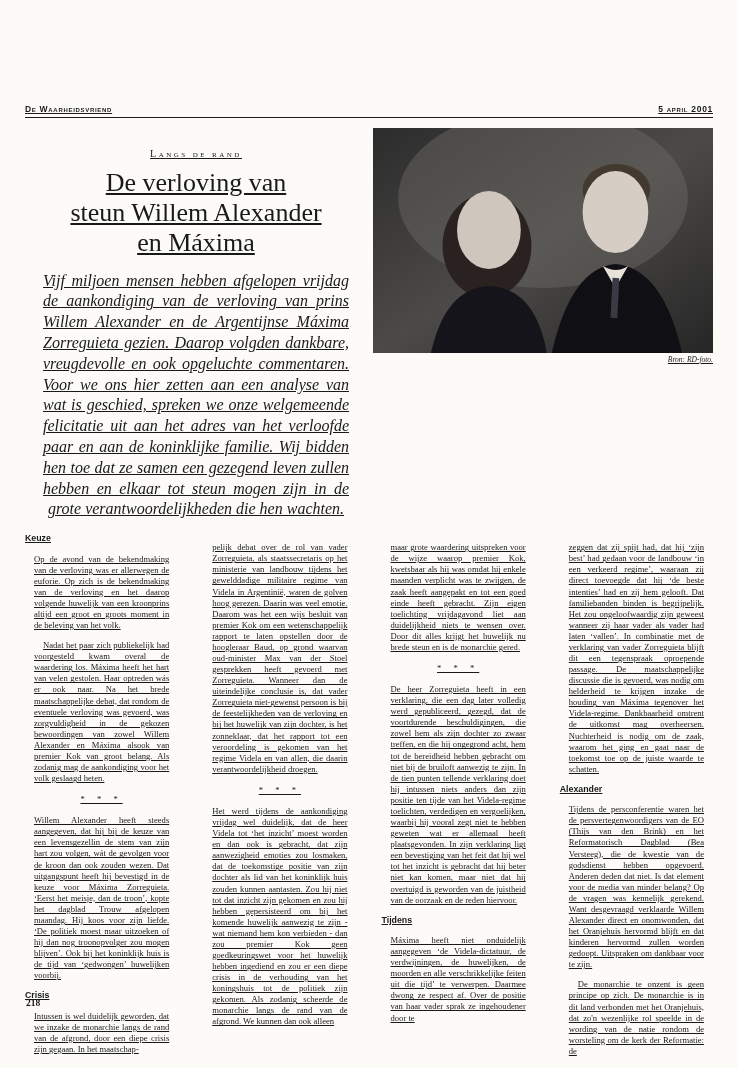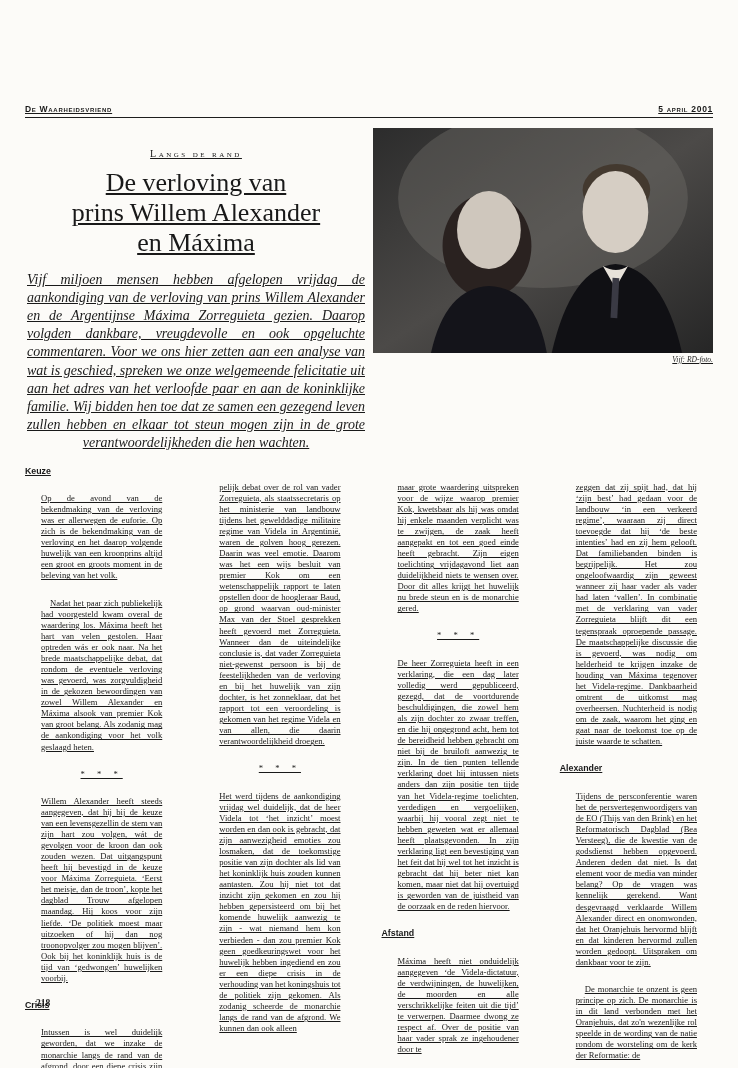--- a/index.html
+++ b/index.html
@@ -54,25 +54,25 @@
     font-size: 26px;
     font-weight: normal;
     text-align: center;
     line-height: 1.15;
     margin: 9px 0 13px 0;
     white-space: pre-line;
     font-family: "Liberation Serif", serif;
   }
   .intro {
     font-style: italic;
-    font-size: 14px;
+    font-size: 16px;
     line-height: 1.3;
     text-align: justify;
     text-align-last: center;
-    margin: 0 2px;
+    margin: 0 18px;
   }
   .photo-wrap {
     flex: 1 1 auto;
     min-width: 0;
   }
   .photo {
     width: 100%;
     height: 225px;
     background: #3a3a3a;
     overflow: hidden;
@@ -95,59 +95,59 @@
   }
   .col {
     flex: 1 1 0;
     min-width: 0;
     font-size: 8.6px;
     line-height: 1.29;
     text-align: justify;
     hyphens: auto;
     -webkit-hyphens: auto;
   }
-  .col p { margin: 16px; }
+  .col p { margin: 9px; }
   .col p + p { text-indent: 9px; }
   .subhead {
     font-family: "Liberation Sans", sans-serif;
     font-size: 8.8px;
     font-weight: bold;
     margin: 8px 0 2px 0;
   }
   .col .subhead:first-child { margin-top: 0; }
   .sep {
     text-align: center;
     letter-spacing: 5px;
     margin: 10px 0;
     font-size: 8.6px;
   }
   .page-number {
     position: absolute;
-    left: 36px;
+    left: 26px;
     top: 998px;
     font-weight: bold;
     font-size: 9.5px;
     font-family: "Liberation Serif", serif;
   }
 </style>
 </head>
 <body>
 
 <div class="page">
 
   <div class="masthead">
     <span>De Waarheidsvriend</span>
     <span>5 april 2001</span>
   </div>
 
   <div class="top-section">
     <div class="lede">
       <div class="kicker">Langs de rand</div>
       <h1 class="headline">De verloving van
-prins Willem Alexander
+steun Willem Alexander
 en Máxima</h1>
       <p class="intro">Vijf miljoen mensen hebben afgelopen vrijdag de aankondiging van de verloving van prins Willem Alexander en de Argentijnse Máxima Zorreguieta gezien. Daarop volgden dankbare, vreugdevolle en ook opgeluchte commentaren. Voor we ons hier zetten aan een analyse van wat is geschied, spreken we onze welgemeende felicitatie uit aan het adres van het verloofde paar en aan de koninklijke familie. Wij bidden hen toe dat ze samen een gezegend leven zullen hebben en elkaar tot steun mogen zijn in de grote verantwoordelijkheden die hen wachten.</p>
     </div>
 
     <div class="photo-wrap">
       <div class="photo">
         <svg viewBox="0 0 352 225" preserveAspectRatio="none" aria-hidden="true">
           <defs>
             <linearGradient id="bgGrad" x1="0" y1="0" x2="1" y2="1">
               <stop offset="0" stop-color="#2c2c2c"></stop>
@@ -162,21 +162,21 @@
           <ellipse cx="120" cy="102" rx="33" ry="39" fill="#cfc7bd"></ellipse>
           <path d="M60 225 Q75 160 120 158 Q168 160 180 225 Z" fill="#14141a"></path>
 
           <ellipse cx="252" cy="62" rx="35" ry="26" fill="#43392f"></ellipse>
           <ellipse cx="251" cy="84" rx="34" ry="41" fill="#d6cec4"></ellipse>
           <path d="M185 225 Q205 140 251 136 Q300 140 320 225 Z" fill="#101014"></path>
           <path d="M238 138 L251 160 L264 138 Q252 146 238 138 Z" fill="#e7e2da"></path>
           <rect x="248" y="150" width="7" height="40" fill="#3a3a44" transform="rotate(3 251 150)"></rect>
         </svg>
       </div>
-      <div class="caption">Vijf: RD-foto.</div>
+      <div class="caption">Bron: RD-foto.</div>
     </div>
   </div>
 
   <div class="columns" id="columns">
       <div class="col" lang="nl">
         <h3 class="subhead">Keuze</h3>
         <p>Op de avond van de bekendmaking van de verloving was er allerwegen de euforie. Op zich is de bekendmaking van de verloving en het daarop volgende huwelijk van een kroonprins altijd een groot en groots moment in de beleving van het volk.</p>
         <p>Nadat het paar zich publiekelijk had voorgesteld kwam overal de waardering los. Máxima heeft het hart van velen gestolen. Haar optreden wás er ook naar. Na het brede maatschappelijke debat, dat rondom de eventuele verloving was gevoerd, was zorgvuldigheid in de gekozen bewoordingen van zowel Willem Alexander en Máxima alsook van premier Kok van groot belang. Als zodanig mag de aankondiging voor het volk geslaagd heten.</p>
         <div class="sep">* * *</div>
         <p>Willem Alexander heeft steeds aangegeven, dat hij bij de keuze van een levensgezellin de stem van zijn hart zou volgen, wát de gevolgen voor de kroon dan ook zouden wezen. Dat uitgangspunt heeft hij bevestigd in de keuze voor Máxima Zorreguieta. ‘Eerst het meisje, dan de troon’, kopte het dagblad Trouw afgelopen maandag. Hij koos voor zijn liefde. ‘De politiek moest maar uitzoeken of hij dan nog troonopvolger zou mogen blijven’. Ook bij het koninklijk huis is de tijd van ‘gedwongen’ huwelijken voorbij.</p>
@@ -185,21 +185,21 @@
       </div>
       <div class="col" lang="nl">
         <p>pelijk debat over de rol van vader Zorreguieta, als staatssecretaris op het ministerie van landbouw tijdens het gewelddadige militaire regime van Videla in Argentinië, waren de golven hoog gerezen. Daarin was veel emotie. Daarom was het een wijs besluit van premier Kok om een wetenschappelijk rapport te laten opstellen door de hoogleraar Baud, op grond waarvan oud-minister Max van der Stoel gesprekken heeft gevoerd met Zorreguieta. Wanneer dan de uiteindelijke conclusie is, dat vader Zorreguieta niet-gewenst persoon is bij de feestelijkheden van de verloving en bij het huwelijk van zijn dochter, is het zonneklaar, dat het rapport tot een veroordeling is gekomen van het regime Videla en van allen, die daarin verantwoordelijkheid droegen.</p>
         <div class="sep">* * *</div>
         <p>Het werd tijdens de aankondiging vrijdag wel duidelijk, dat de heer Videla tot ‘het inzicht’ moest worden en dan ook is gebracht, dat zijn aanwezigheid emoties zou losmaken, dat de toekomstige positie van zijn dochter als lid van het koninklijk huis zouden kunnen aantasten. Zou hij niet tot dat inzicht zijn gekomen en zou hij hebben gepersisteerd om bij het komende huwelijk aanwezig te zijn - wat niemand hem kon verbieden - dan zou premier Kok geen goedkeuringswet voor het huwelijk hebben ingediend en zou er een diepe crisis in de verhouding van het koningshuis tot de politiek zijn gekomen. Als zodanig scheerde de monarchie langs de rand van de afgrond. We kunnen dan ook alleen</p>
       </div>
       <div class="col" lang="nl">
         <p>maar grote waardering uitspreken voor de wijze waarop premier Kok, kwetsbaar als hij was omdat hij enkele maanden verplicht was te zwijgen, de zaak heeft aangepakt en tot een goed einde heeft gebracht. Zijn eigen toelichting vrijdagavond liet aan duidelijkheid niets te wensen over. Door dit alles krijgt het huwelijk nu brede steun en is de monarchie gered.</p>
         <div class="sep">* * *</div>
         <p>De heer Zorreguieta heeft in een verklaring, die een dag later volledig werd gepubliceerd, gezegd, dat de voortdurende beschuldigingen, die zowel hem als zijn dochter zo zwaar treffen, en die hij ongegrond acht, hem tot de bereidheid hebben gebracht om niet bij de bruiloft aanwezig te zijn. In de tien punten tellende verklaring doet hij intussen niets anders dan zijn positie ten tijde van het Videla-regime toelichten, verdedigen en vergoelijken, waarbij hij vooral zegt niet te hebben geweten wat er allemaal heeft plaatsgevonden. In zijn verklaring ligt een bevestiging van het feit dat hij wel tot het inzicht is gebracht dat hij beter niet kan komen, maar niet dat hij overtuigd is geworden van de juistheid van de oorzaak en de reden hiervoor.</p>
-        <h3 class="subhead">Afstand</h3>
+        <h3 class="subhead">Tijdens</h3>
         <p>Máxima heeft niet onduidelijk aangegeven ‘de Videla-dictatuur, de verdwijningen, de huwelijken, de moorden en alle verschrikkelijke feiten uit die tijd’ te verwerpen. Daarmee dwong ze respect af. Over de positie van haar vader sprak ze ingehoudener door te</p>
       </div>
       <div class="col" lang="nl">
         <p>zeggen dat zij spijt had, dat hij ‘zijn best’ had gedaan voor de landbouw ‘in een verkeerd regime’, waaraan zij direct toevoegde dat hij ‘de beste intenties’ had en zij hem gelooft. Dat familiebanden binden is begrijpelijk. Het zou ongeloofwaardig zijn geweest wanneer zij haar vader als vader had laten ‘vallen’. In combinatie met de verklaring van vader Zorreguieta blijft dit een tegenspraak oproepende passage. De maatschappelijke discussie die is gevoerd, was nodig om helderheid te krijgen inzake de houding van Máxima tegenover het Videla-regime. Dankbaarheid omtrent de uitkomst mag overheersen. Nuchterheid is nodig om de zaak, waarom het ging en gaat naar de toekomst toe op de juiste waarde te schatten.</p>
         <h3 class="subhead">Alexander</h3>
         <p>Tijdens de persconferentie waren het de persvertegenwoordigers van de EO (Thijs van den Brink) en het Reformatorisch Dagblad (Bea Versteeg), die de kwestie van de godsdienst hebben opgevoerd. Anderen deden dat niet. Is dat element voor de media van minder belang? Op de vragen was kennelijk gerekend. Want desgevraagd verklaarde Willem Alexander direct en onomwonden, dat het Oranjehuis hervormd blijft en dat kinderen hervormd zullen worden gedoopt. Uitspraken om dankbaar voor te zijn.</p>
         <p>De monarchie te onzent is geen principe op zich. De monarchie is in dit land verbonden met het Oranjehuis, dat zo'n wezenlijke rol speelde in de wording van de natie rondom de worsteling om de kerk der Reformatie: de</p>
       </div>
     </div>
 

